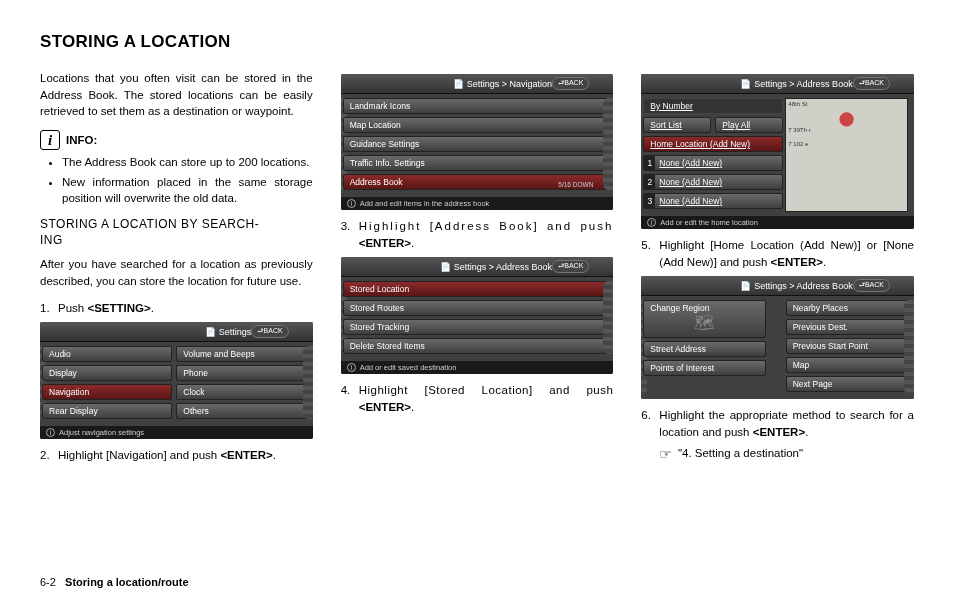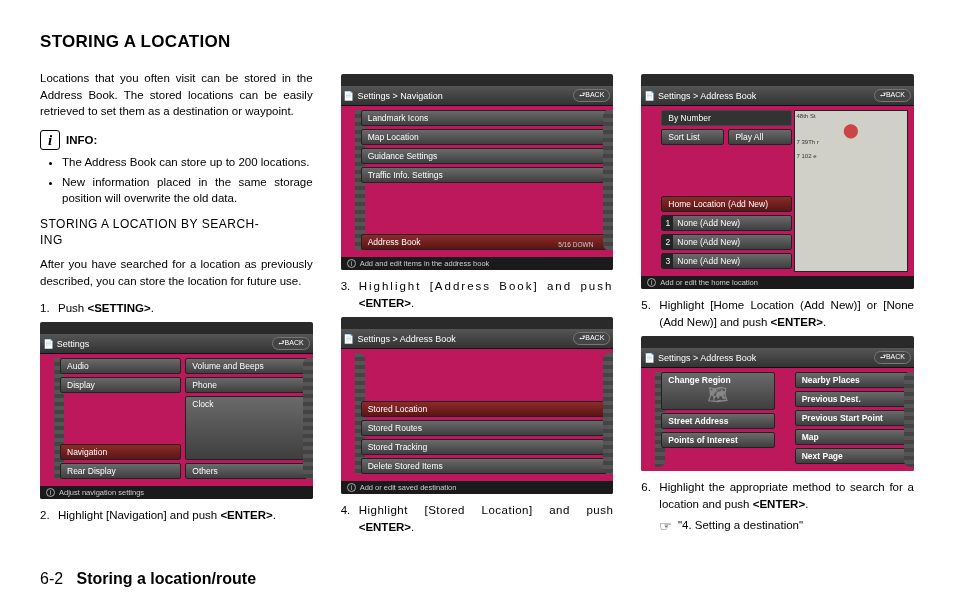--- a/index.html
+++ b/index.html
@@ -87,41 +87,40 @@
     width: 100%;
     background: #2a2a2a;
     border-radius: 2px;
     overflow: hidden;
     margin: 4px 0 8px 0;
     font-size: 9px;
     color: #fff;
   }
   .scr-header {
     background: linear-gradient(#555, #333);
-    padding: 3px 3px;
-    display: flex;
-    justify-content: space-between;
+    padding: 3px 24px;
+    display: flex;
+    justify-content: flex-end;
     align-items: center;
     border-bottom: 1px solid #111;
-    margin-top: 12px;
   }
   .scr-title {
     font-size: 9px;
   }
   .scr-back {
     font-size: 7px;
     border: 1px solid #777;
     border-radius: 7px;
     padding: 0px 5px;
     background: #444;
   }
   .scr-body {
     position: relative;
-    background: #be185d;
-    padding: 4px 6px 4px 20px;
+    background: #404040;
+    padding: 4px 6px 4px 2px;
   }
   .scr-body-edges {
     position: relative;
   }
   .scr-body-edges::before,
   .scr-body-edges::after {
     content: "";
     position: absolute;
     top: 0;
     bottom: 0;
@@ -143,21 +142,20 @@
     border: 1px solid #222;
     border-radius: 2px;
     padding: 2px 6px;
     font-size: 8.5px;
     white-space: nowrap;
     overflow: hidden;
     position: relative;
   }
   .menu-item.sel {
     background: linear-gradient(#8b2a2a, #5a1515);
-    margin-top: 48px;
   }
   .menu-item.num::before {
     content: attr(data-num);
     display: inline-block;
     background: #222;
     width: 11px;
     margin: -2px 4px -2px -6px;
     padding: 2px 0;
     text-align: center;
   }
@@ -179,41 +177,41 @@
     line-height: 8px;
     text-align: center;
     box-sizing: border-box;
   }
   .map-half {
     display: flex;
     gap: 2px;
   }
   .map-half .left {
     flex: 1.2;
+    text-decoration: underline;
   }
   .map-half .right {
     flex: 1;
     background: #d0d0c8;
     border: 1px solid #222;
     font-size: 6px;
     color: #333;
     padding: 2px;
     line-height: 1.3;
   }
   .twocol {
     display: flex;
     gap: 20px;
-    font-weight: bold;
   }
   .twocol > div { flex: 1; }
   .page-footer {
     position: absolute;
     bottom: 20px;
     left: 40px;
-    font-size: 16px;
+    font-size: 11px;
     text-align: right;
   }
   .page-footer b { font-weight: bold; }
   b { font-weight: bold; }
   .xref {
     display: flex;
     gap: 6px;
     margin-left: 18px;
     margin-top: 4px;
   }

